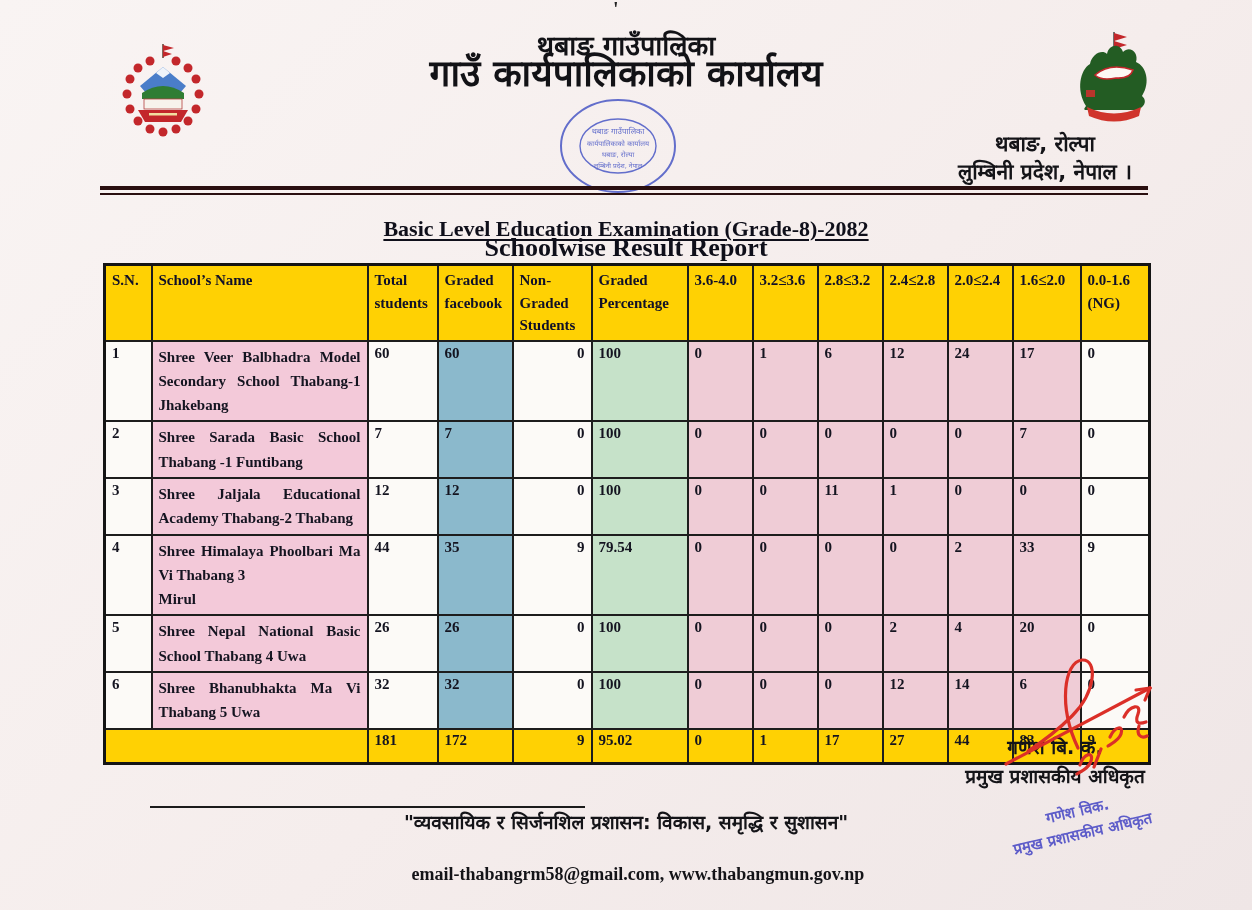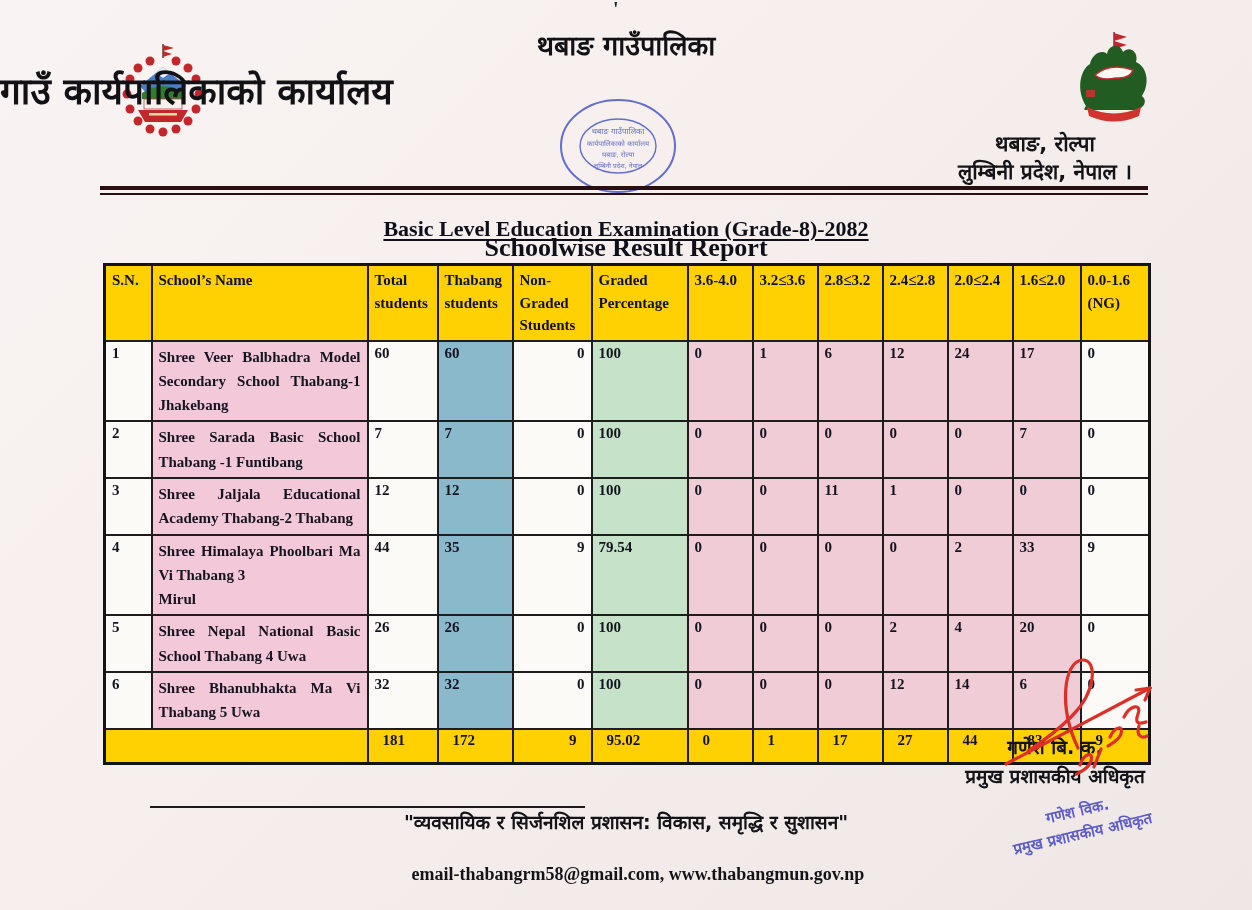--- a/index.html
+++ b/index.html
@@ -8,21 +8,21 @@
     background:linear-gradient(135deg,#f9f4f3 0%,#f5edec 55%,#efe6e6 100%);
     font-family:"Liberation Serif","DejaVu Sans",serif;
     color:#15151c;
   }
   .dev { font-family:"DejaVu Sans","Liberation Sans",sans-serif; }
   .abs { position:absolute; }
 
   .stray-mark { left:613px; top:-2px; font-size:20px; font-weight:bold; color:#222; }
 
   .muni-name  { left:0; right:0; top:26px;  text-align:center; font-weight:bold; font-size:27px; color:#121216; }
-  .office-name{ left:0; right:0; top:64px;  text-align:left; font-weight:bold; font-size:37px; color:#121216; }
+  .office-name{ left:0; right:0; top:46px;  text-align:center; font-weight:bold; font-size:37px; color:#121216; }
   .addr-block { left:880px; width:330px; top:130px; text-align:center; font-weight:bold; font-size:21px; line-height:1.35; color:#141418; }
 
   .emblem-left  { left:118px; top:42px; }
   .emblem-right { left:1072px; top:30px; }
   .center-stamp { left:556px; top:96px; opacity:.82; }
   .center-stamp text { font-family:"DejaVu Sans",sans-serif; fill:#4352c4; }
 
   .head-rule { left:100px; width:1048px; top:186px; height:3px;
                border-top:4px solid #2a0f10; border-bottom:2px solid #2a0f10; }
 
@@ -42,21 +42,21 @@
   .result-table tbody tr:nth-child(4){ height:75px; }
   .result-table tbody tr:nth-child(5){ height:48px; }
   .result-table tbody tr:nth-child(6){ height:50px; }
   .c-sn    { background:#fcfaf7; }
   .c-name  { background:#f3c9d9; text-align:justify; text-align-last:left; white-space:pre-line; line-height:1.62; padding:3px 8px; }
   .c-plain { background:#fcfaf7; }
   .c-blue  { background:#8bb9cc; }
   .c-green { background:#c6e2c9; }
   .c-pink  { background:#efccd6; }
   .c-ngr   { text-align:right; padding-right:16px; }
-  .total-row td { background:#ffd103 !important; height:28px; padding:2px 14px; }
+  .total-row td { background:#ffd103 !important; height:28px; padding:2px 6px; }
 
   .sig-block { left:920px; width:270px; top:733px; text-align:center; font-weight:bold; font-size:19px; line-height:1.55; color:#141418; }
   .stamp-bottom { left:950px; top:800px; width:260px; transform:rotate(-13deg); color:#4444c4;
     text-align:center; font-weight:bold; font-size:15px; opacity:.85; line-height:1.5; }
 
   .footer-rule { left:150px; top:806px; width:435px; border-top:2px solid #1b1b1b; }
   .motto   { left:0; right:0; top:809px; text-align:center; font-weight:bold; font-size:19px; color:#141418; }
   .contact { left:0; right:0; top:837px; text-align:center; font-weight:bold; font-size:19px; color:#141418; }
   .email-line { left:0; right:0; top:864px; text-align:center; font-weight:bold; font-size:18px; color:#141418;margin-left:24px; }
 
@@ -146,21 +146,21 @@
         <col style="width:65px">
         <col style="width:65px">
         <col style="width:68px">
         <col style="width:69px">
     </colgroup>
     <thead>
         <tr>
           <th>S.N.</th>
           <th>School’s Name</th>
           <th>Total students</th>
-          <th>Thabang students</th>
+          <th>Graded facebook</th>
           <th>Non-Graded Students</th>
           <th>Graded Percentage</th>
           <th>3.6-4.0</th>
           <th>3.2≤3.6</th>
           <th>2.8≤3.2</th>
           <th>2.4≤2.8</th>
           <th>2.0≤2.4</th>
           <th>1.6≤2.0</th>
           <th>0.0-1.6 (NG)</th>
         </tr>

